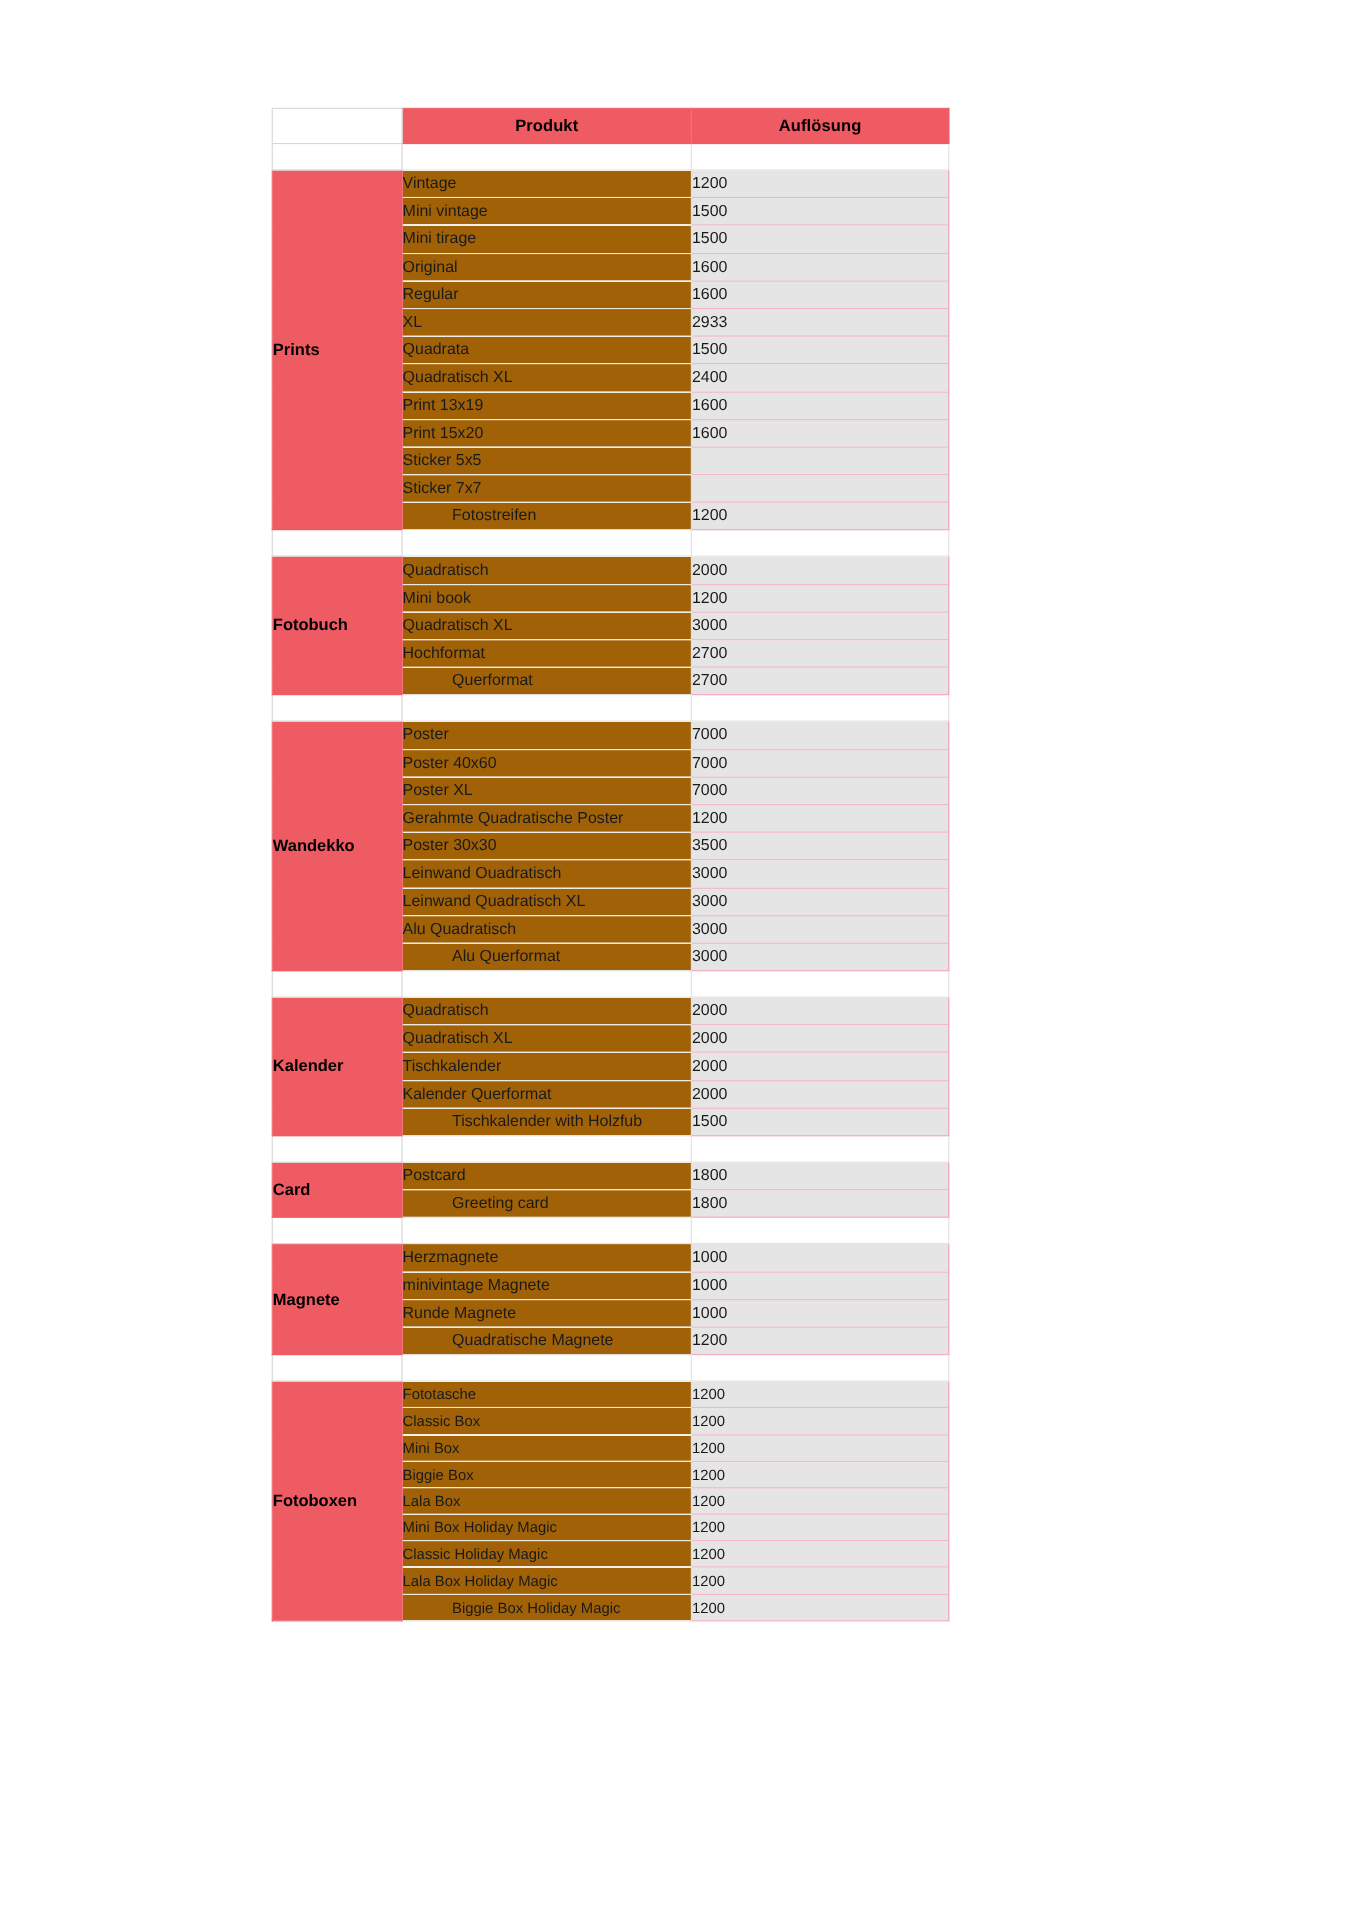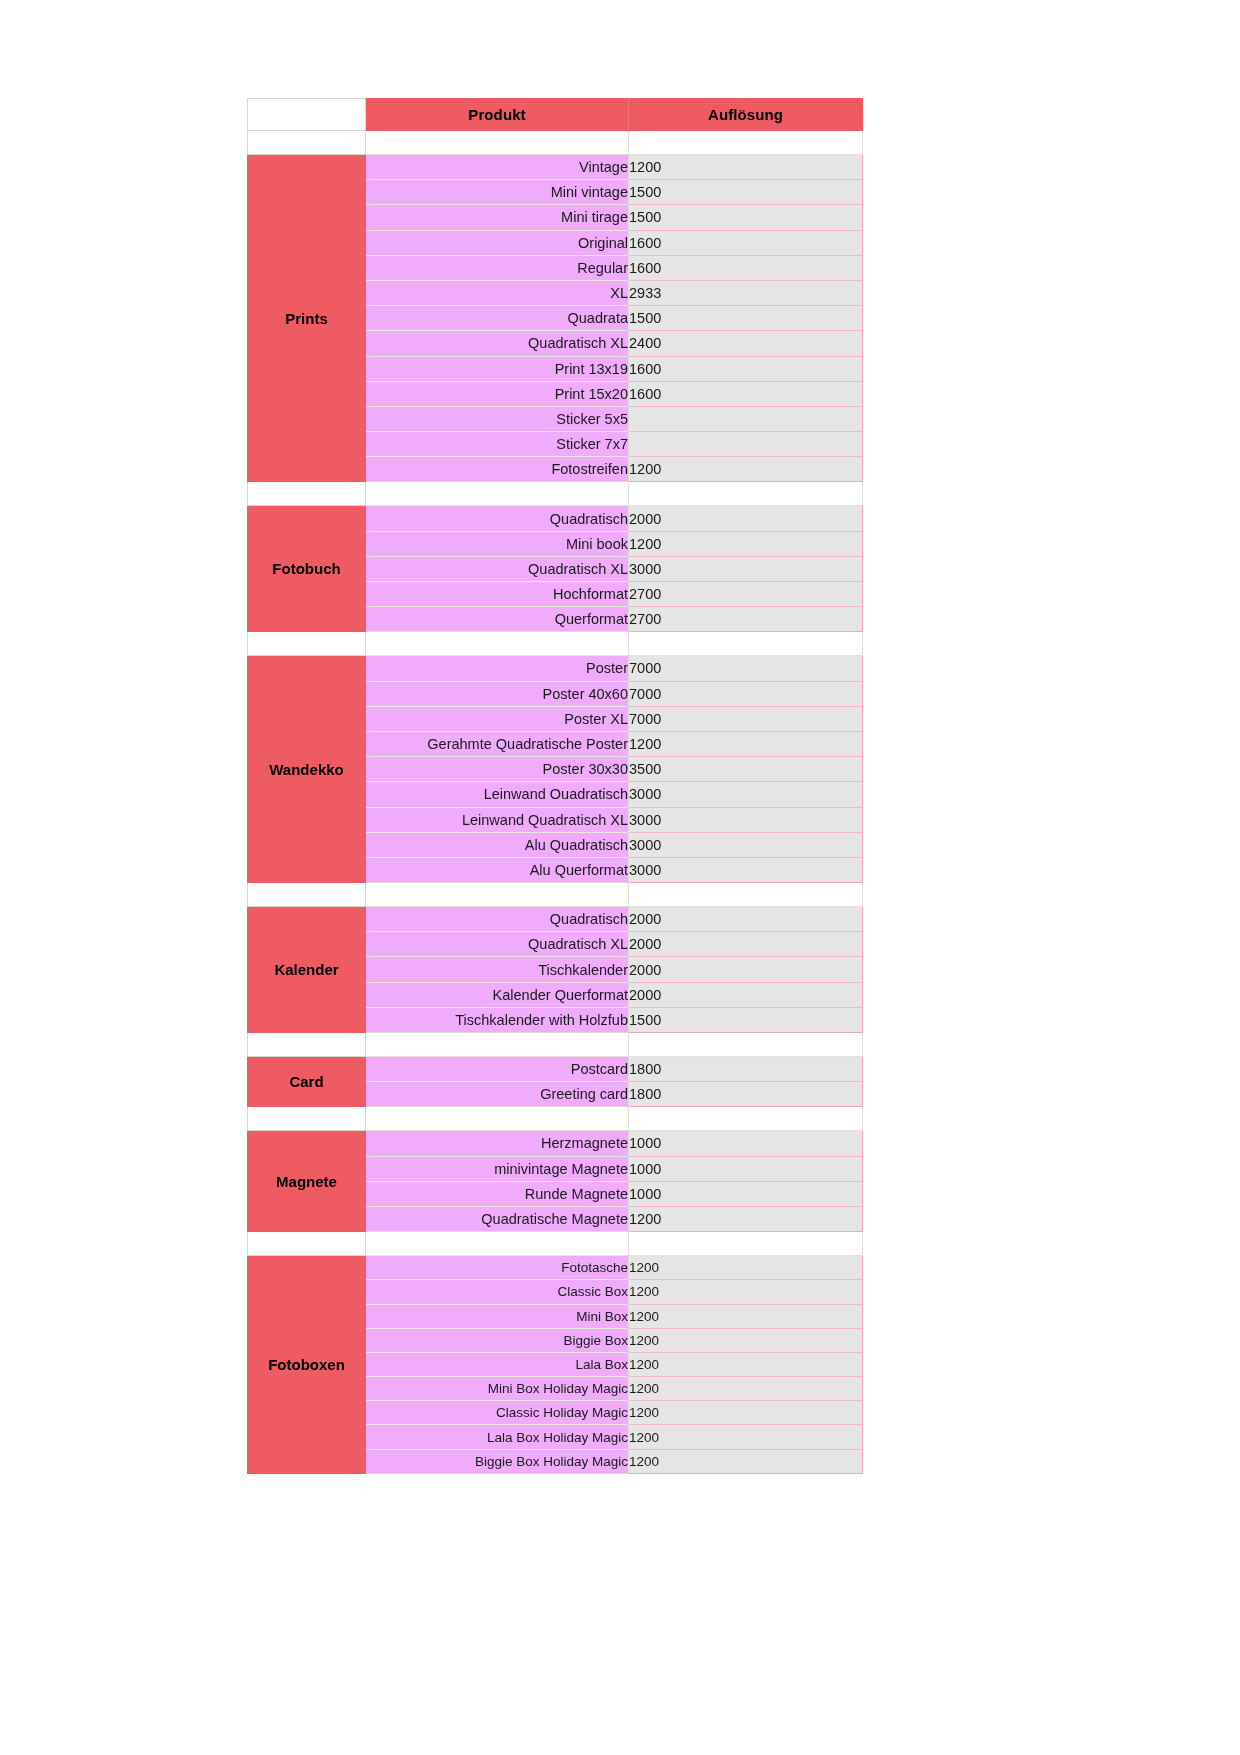--- a/index.html
+++ b/index.html
@@ -61,34 +61,34 @@
   td.gap-cat  { border: 1px solid #d6d6d6; background: #ffffff; }
   td.gap-prod { border: 1px solid #e4e1db; background: #ffffff; }
   td.gap-res  { border: 1px solid #e4e1db; background: #ffffff; }
 
   
   td.cat-cell {
     background: #EF5B63;
     color: #000000;
     font-weight: bold;
     font-size: 15px;
-    text-align: center;
+    text-align: left;
     vertical-align: middle;
     border: 1px solid #EF5B63;
   }
 
   
   tr.data-row td { height: 25.2px; }
   tr.data-row.compact td { height: 24.2px; margin-top: 10px; }
 
   td.prod-cell {
-    background: #f0abfc;
+    background: #a16207;
     color: #1a1a1a;
     font-size: 14.5px;
-    text-align: right;
+    text-align: left;
     padding-left: 8px;
     border-left: 1px solid #dedbd5;
     border-right: 1px solid #dedbd5;
     border-top: 1px solid #eae5de;
     border-bottom: 1px solid #eae5de;
     white-space: nowrap;
     overflow: hidden;
   }
   tr.data-row.compact td.prod-cell { font-size: 13.5px; }
 

